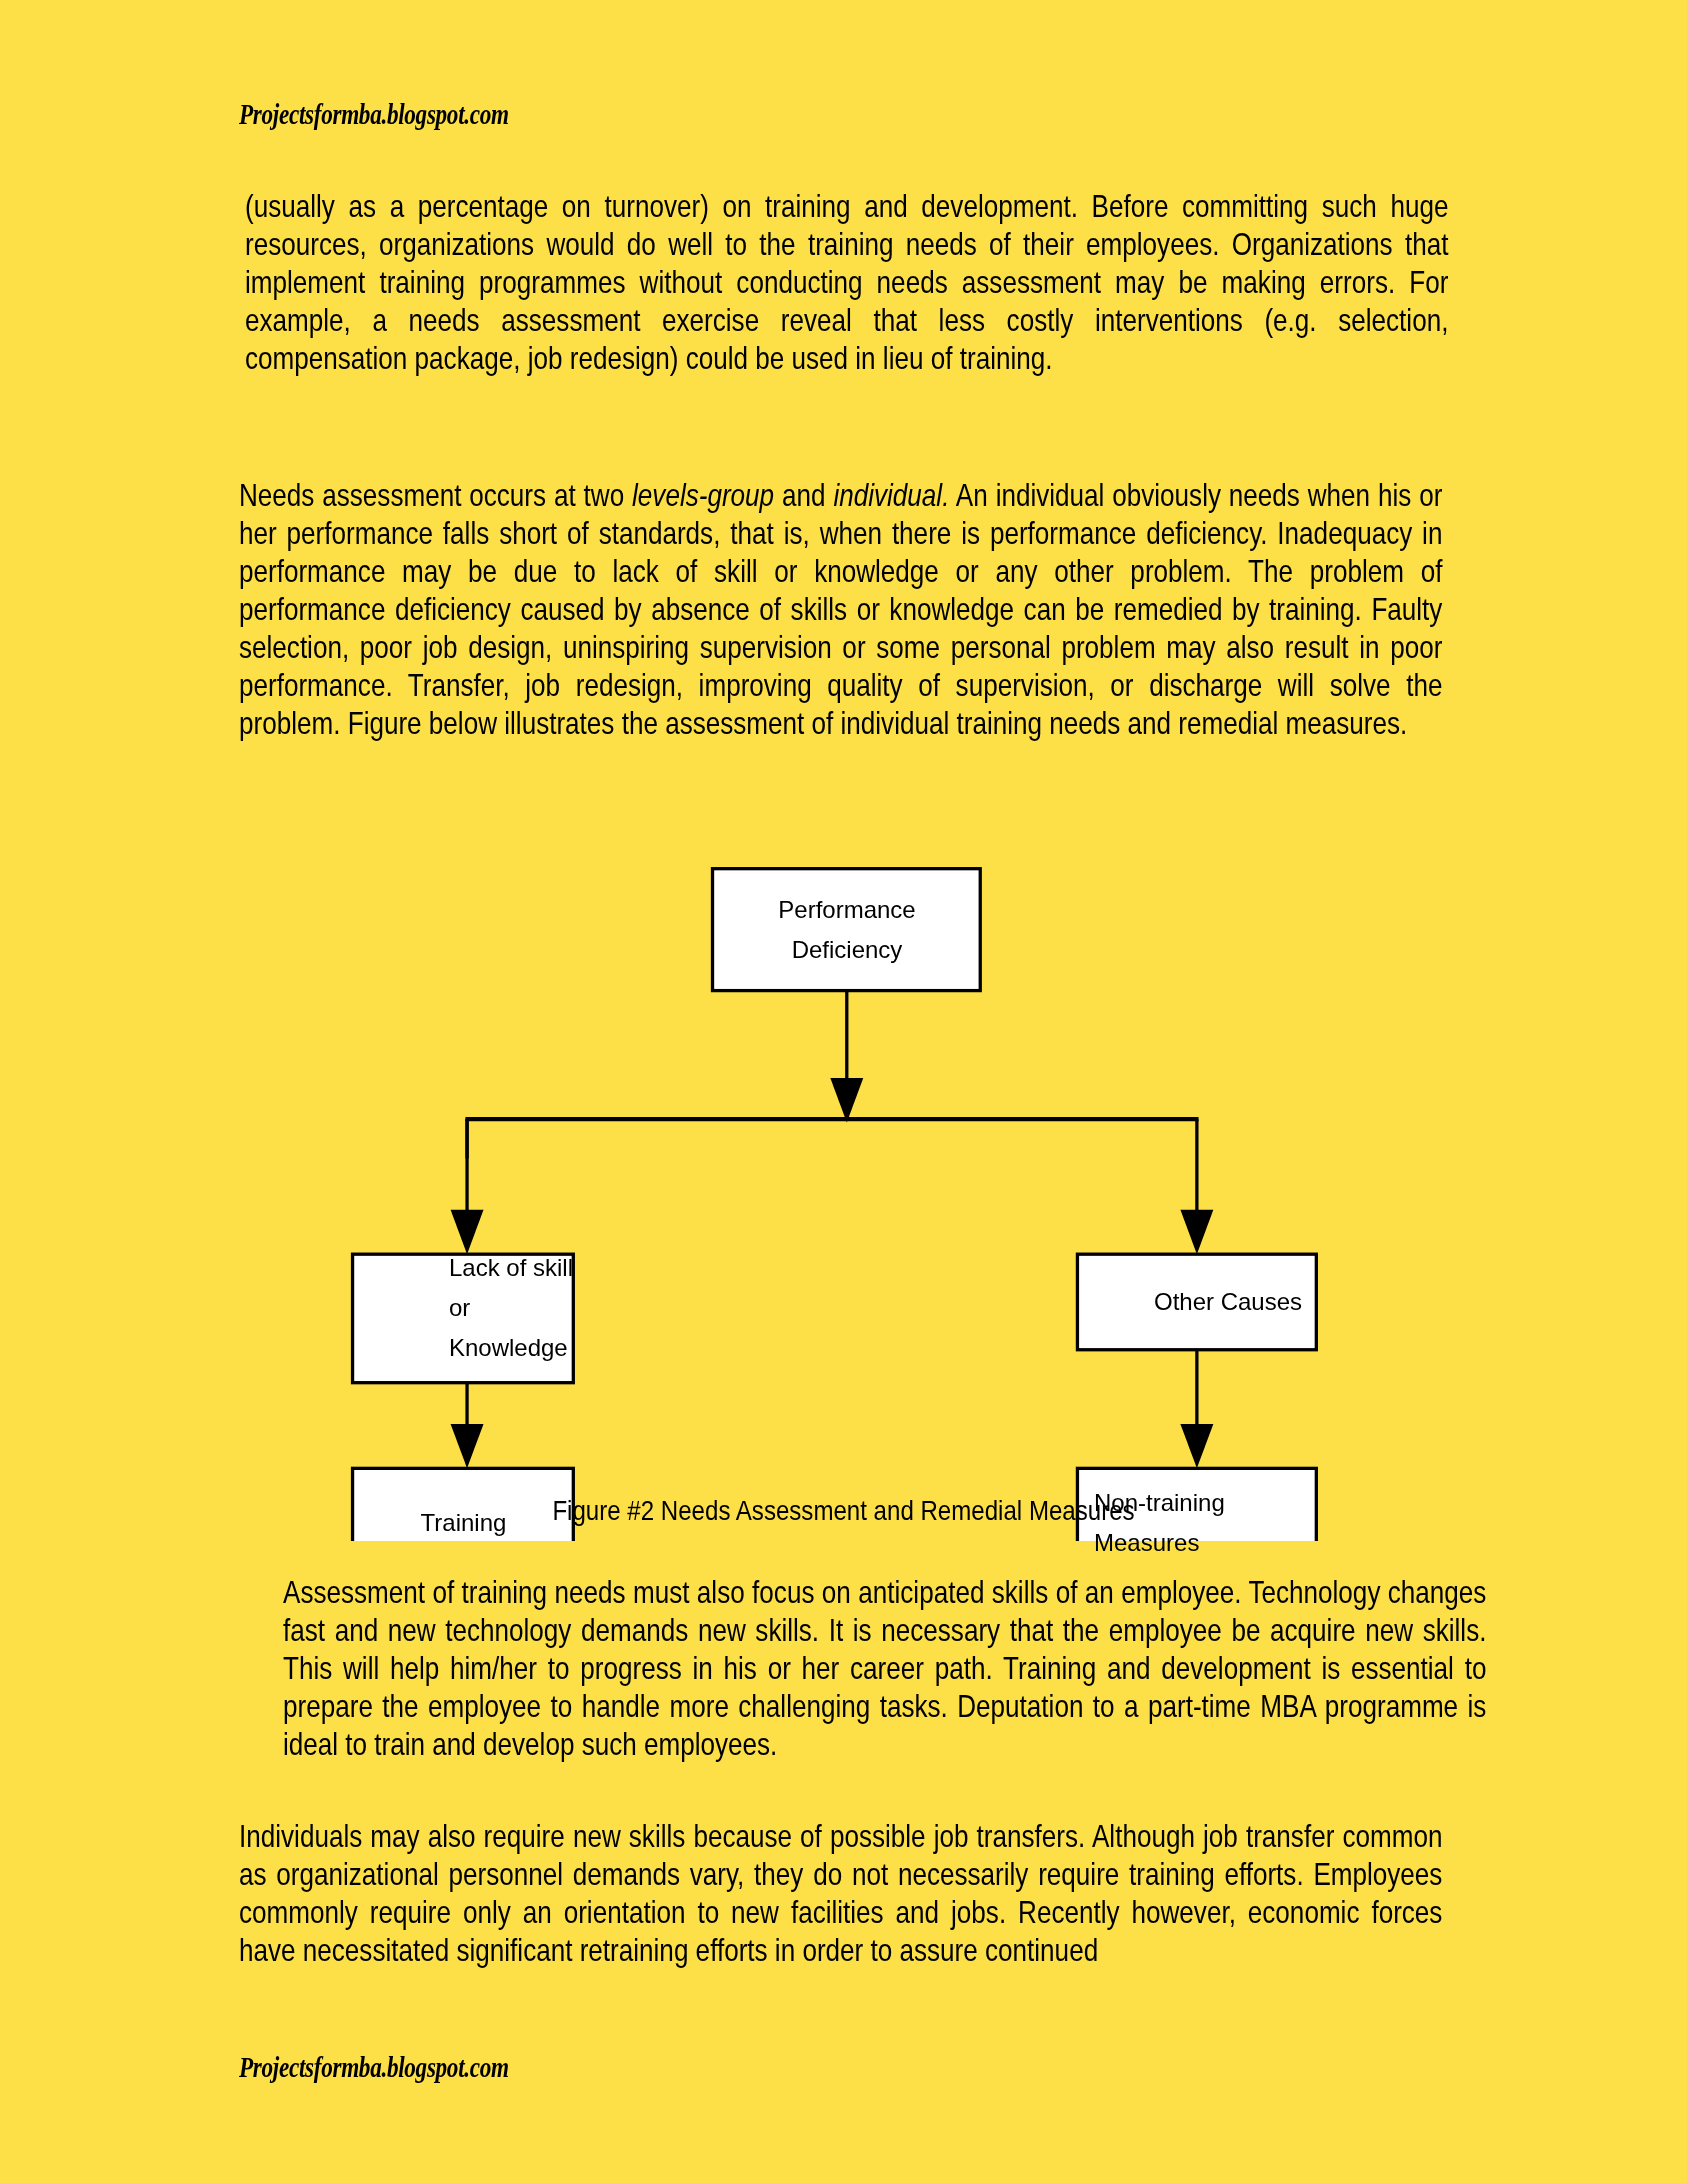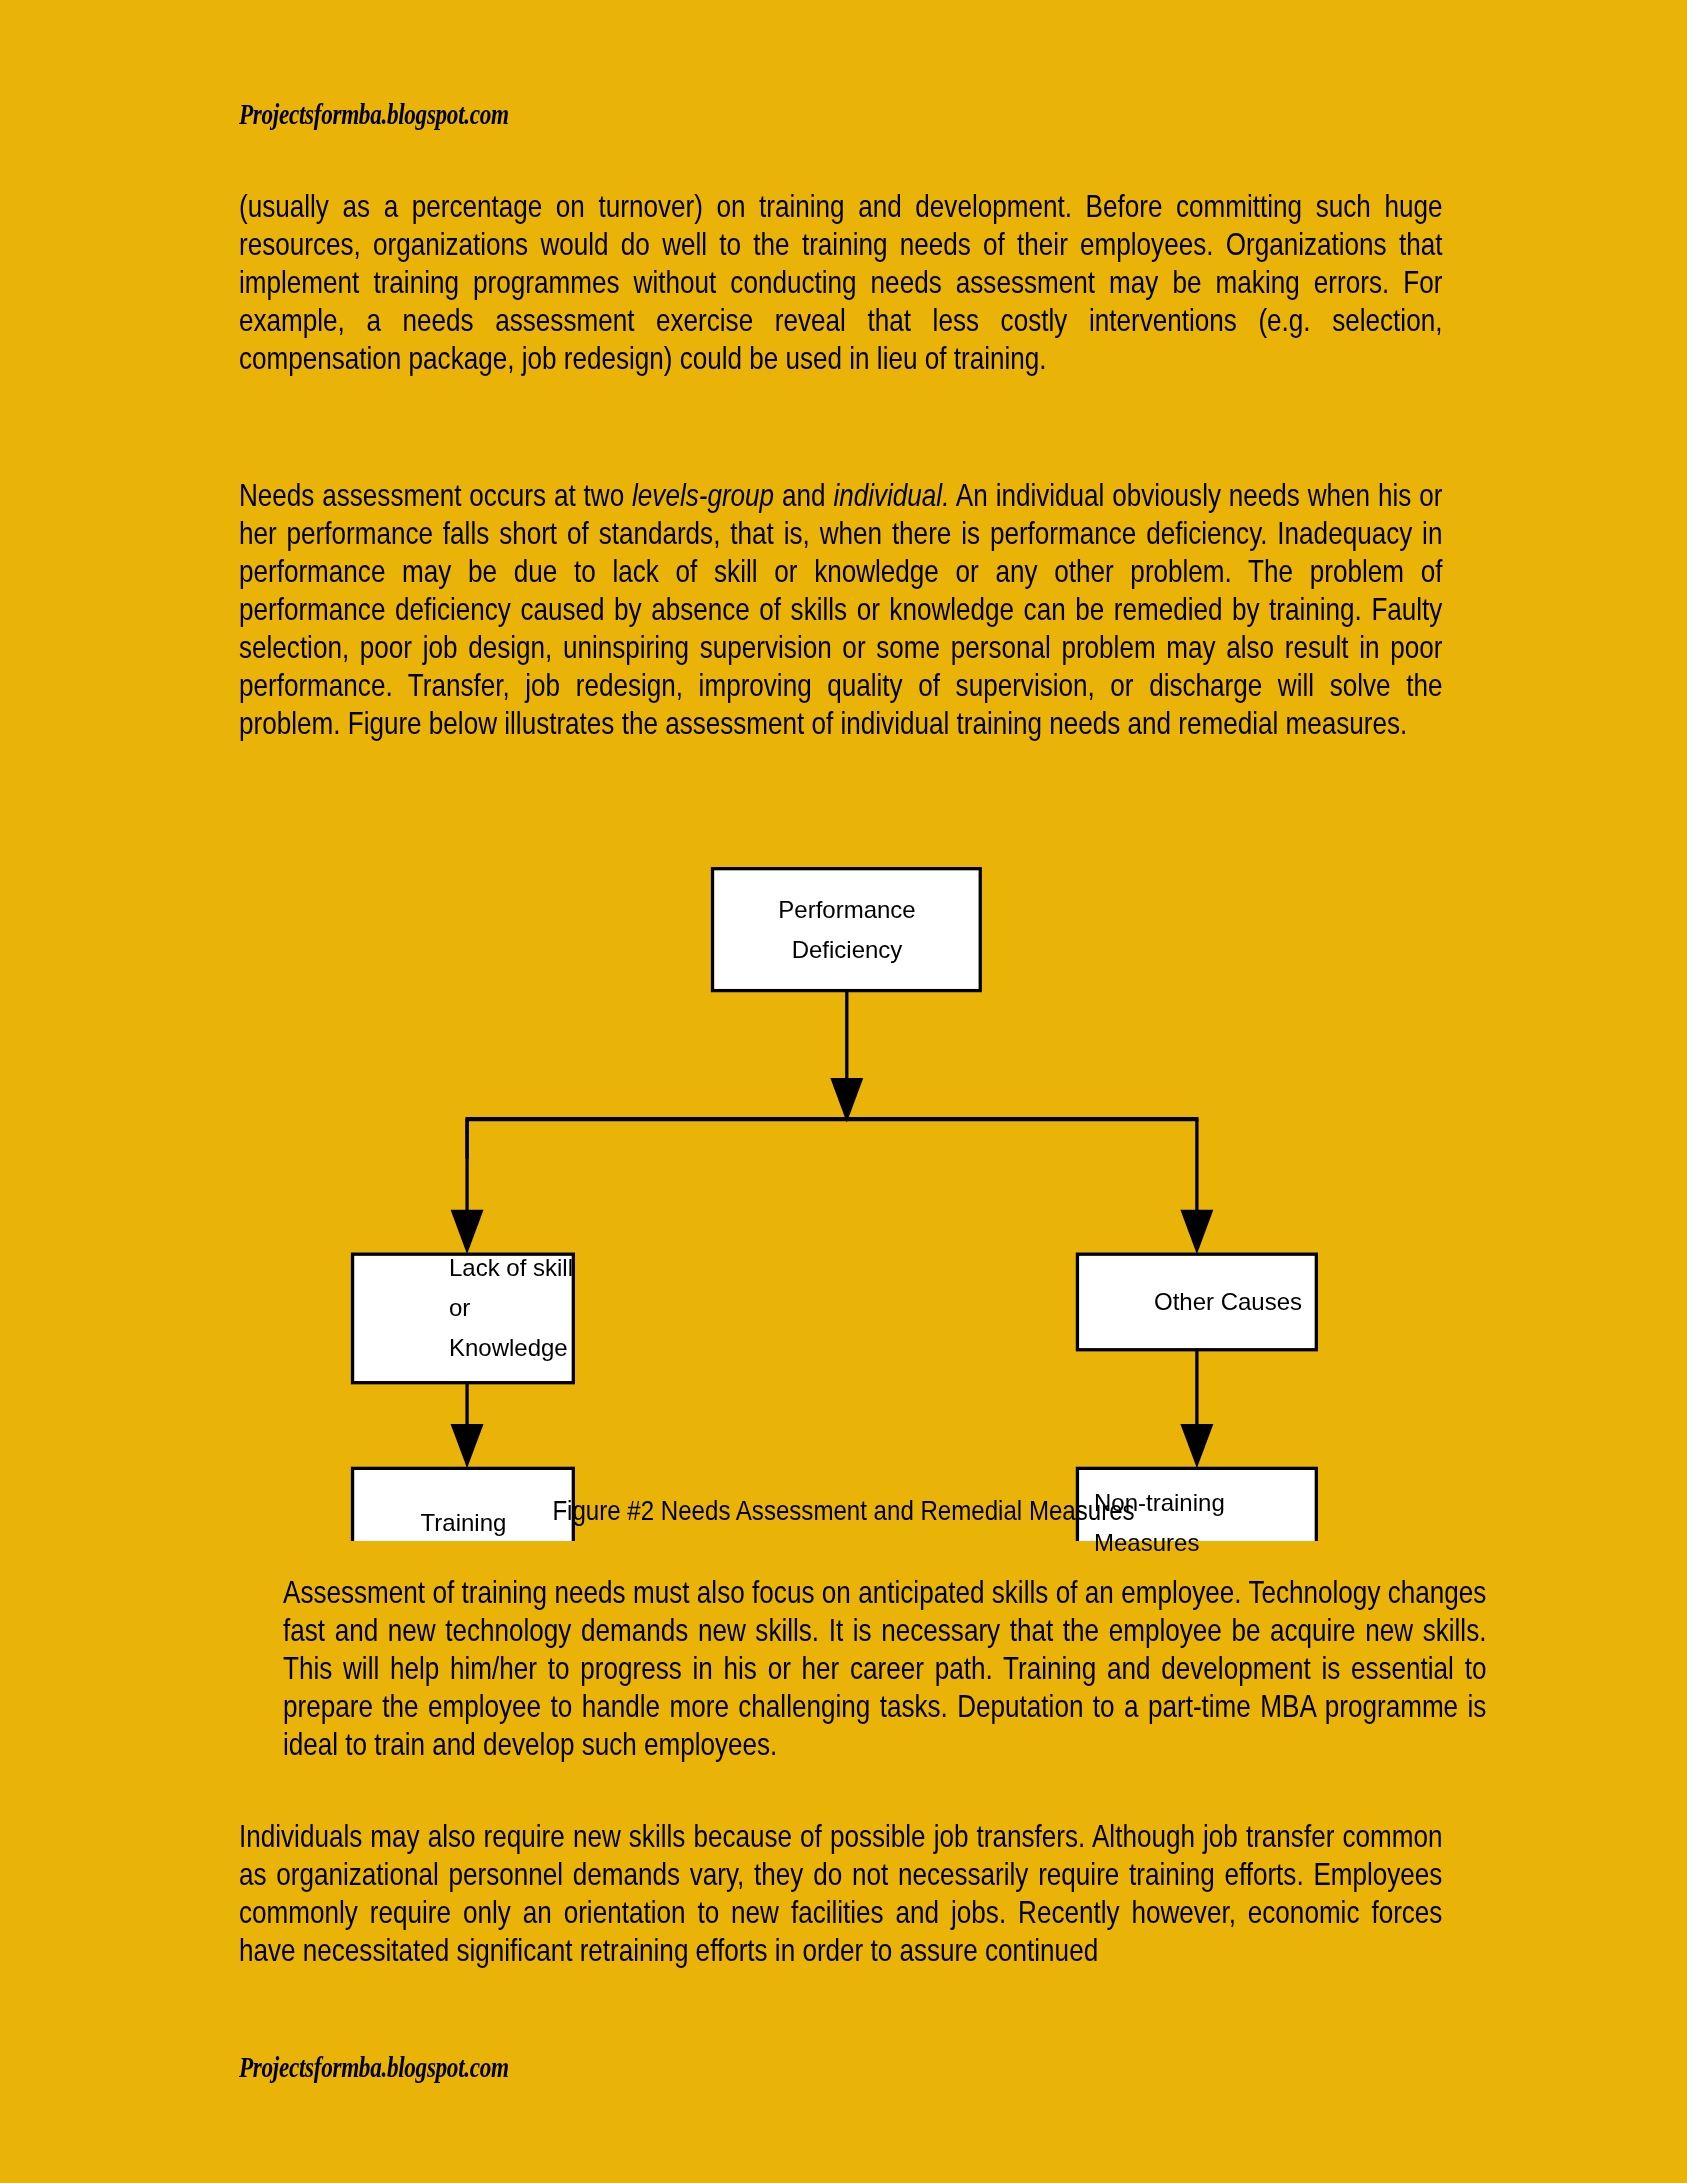--- a/index.html
+++ b/index.html
@@ -9,21 +9,21 @@
     background: #ffffff;
   }
   body {
     font-family: "Liberation Sans", "DejaVu Sans", sans-serif;
     color: #000000;
   }
   .page {
     position: relative;
     width: 1687px;
     height: 2183px;
-    background: #eab308;
+    background: #fde047;
     overflow: hidden;
   }
 
   
   .runhead, .runfoot {
     position: absolute;
     left: 239px;
     font-family: "Liberation Serif", "DejaVu Serif", serif;
     font-weight: bold;
     font-style: italic;
@@ -53,21 +53,21 @@
     letter-spacing: 0px;
     word-spacing: 0px;
     color: #000;
     font-stretch: condensed;
     transform: scaleX(0.855);
     transform-origin: left top;
     width: 117%;
   }
   p.body em { font-style: italic; }
 
-  .para1 { position: absolute; left: 239px; top: 187px;  width: 1203px; }
+  .para1 { position: absolute; left: 245px; top: 187px;  width: 1203px; }
   .para2 { position: absolute; left: 239px; top: 476px;  width: 1203px; }
   .para3 { position: absolute; left: 239px; top: 1573px; width: 1203px; margin-left: 44px; }
   .para4 { position: absolute; left: 239px; top: 1817px; width: 1203px; }
 
   
   .figure {
     position: absolute;
     left: 0;
     top: 857px;
     width: 1687px;

